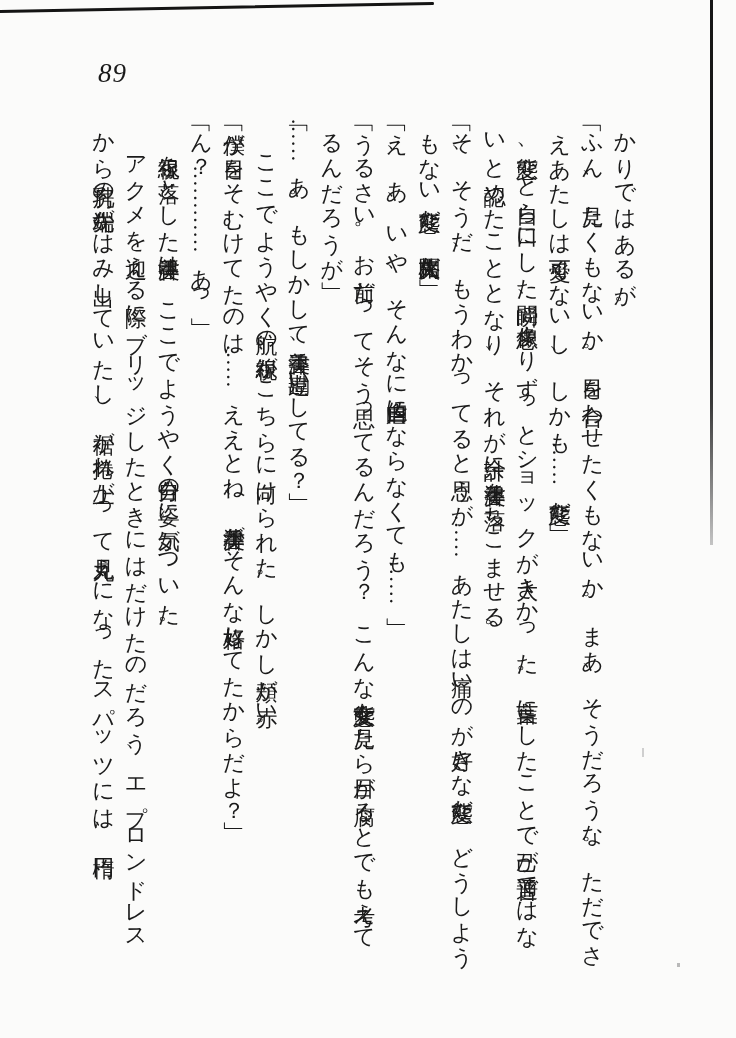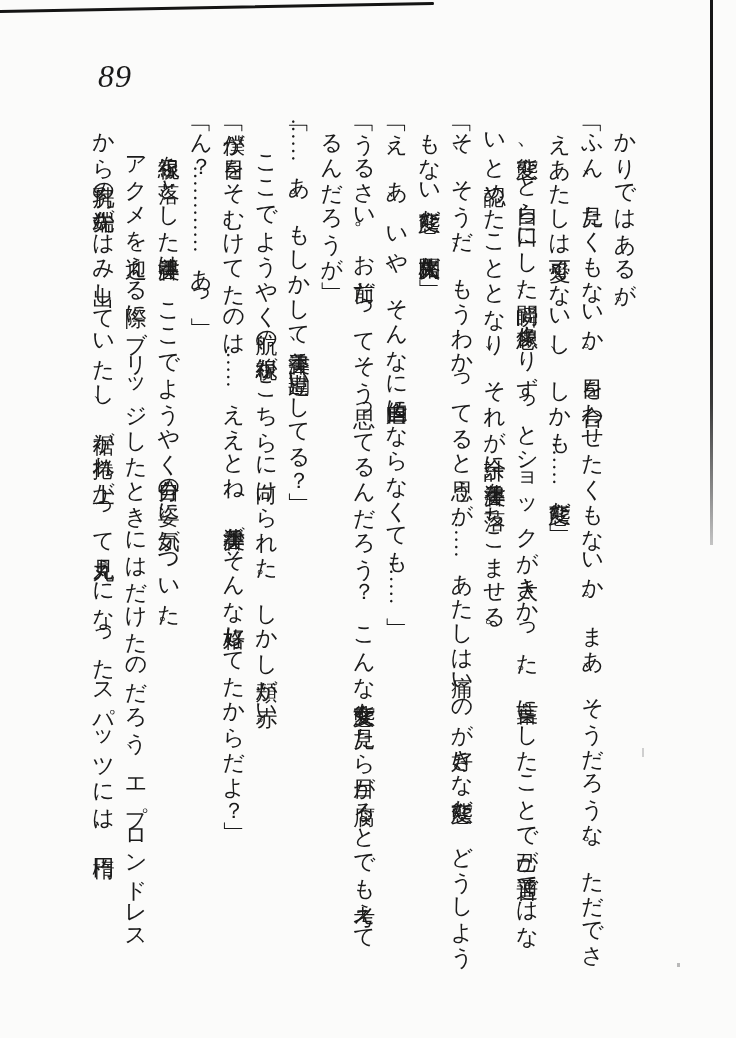--- a/index.html
+++ b/index.html
@@ -40,21 +40,21 @@
     width: 3px; height: 4px; background: #b9b9b9;
   }
   .speck-b {
     position: absolute; left: 642px; top: 748px;
     width: 2px; height: 9px; background: #cfcfcf;
   }
   .page-number {
     position: absolute;
     left: 98px; top: 58px;
     font-style: italic;
-    font-size: 32px;
+    font-size: 27px;
     letter-spacing: 1px;
     color: var(--ink);
   }
   .text-block {
     position: absolute;
     top: 118px; right: 95px;
     height: 840px;
     writing-mode: vertical-rl;
     text-orientation: mixed;
     font-size: 22px;

